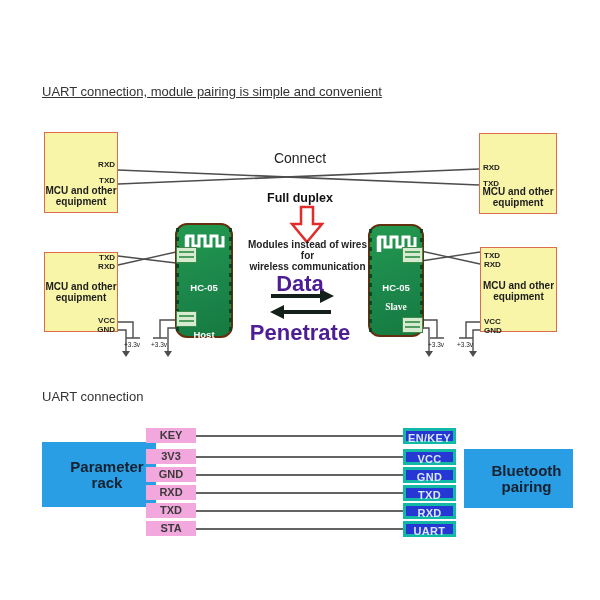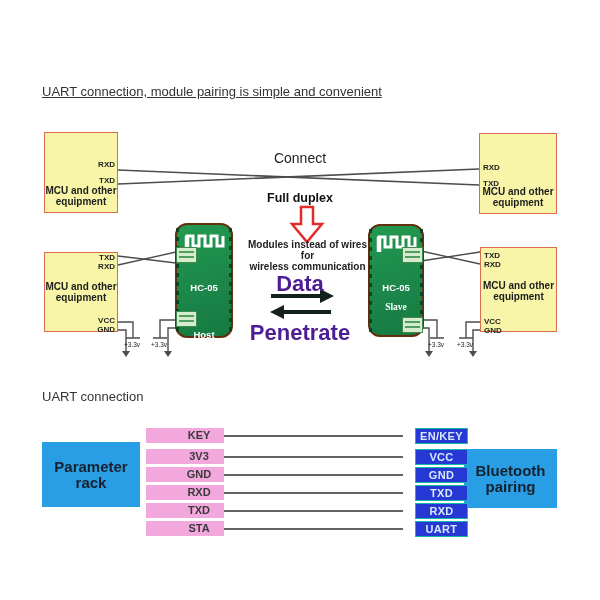--- a/index.html
+++ b/index.html
@@ -26,24 +26,24 @@
         box-sizing:border-box;}
   .chip::before{content:"";position:absolute;left:2px;right:2px;top:3px;bottom:3px;
         background:repeating-linear-gradient(180deg,#4f9e60 0 2px,transparent 2px 5px);}
   .supply{position:absolute;font-size:6.5px;color:#222;line-height:7px;white-space:nowrap;}
   .ctr{text-align:center;}
   .connect-lbl{font-size:14px;color:#222;}
   .duplex-lbl{font-size:12.5px;font-weight:bold;color:#111;}
   .note{font-size:10px;font-weight:600;color:#222;line-height:11px;}
   .dataword{font-size:22px;font-weight:bold;color:#4c1d95;}
   .bluebox{position:absolute;background:#2a9ee4;display:flex;align-items:center;justify-content:center;
-           text-align:center;font-weight:bold;font-size:15px;line-height:16px;color:#15212f;}
+           text-align:center;font-weight:bold;font-size:15px;line-height:16px;color:#15212f;padding-left:16px;}
   .pinkpin{position:absolute;left:146px;width:50px;height:15px;background:#f2a8dc;
-           font-size:11px;font-weight:bold;color:#3a3a3a;text-align:center;line-height:15px;padding-left:28px;}
-  .bluepin{position:absolute;left:415px;width:53px;height:16px;background:#2638d4;border:1px solid #14b8a6;
+           font-size:11px;font-weight:bold;color:#3a3a3a;text-align:center;line-height:15px;}
+  .bluepin{position:absolute;left:403px;width:53px;height:16px;background:#2638d4;border:3px solid #14b8a6;
            box-sizing:border-box;font-size:11px;font-weight:bold;color:#d9e7ff;text-align:center;
            line-height:14px;letter-spacing:.3px;}
   .serialnote{font-size:16.5px;font-weight:600;color:#111;}
   .sectlbl{font-size:13px;color:#333;}
 </style>
 </head>
 <body>
 
 <div class="canvas">
 

